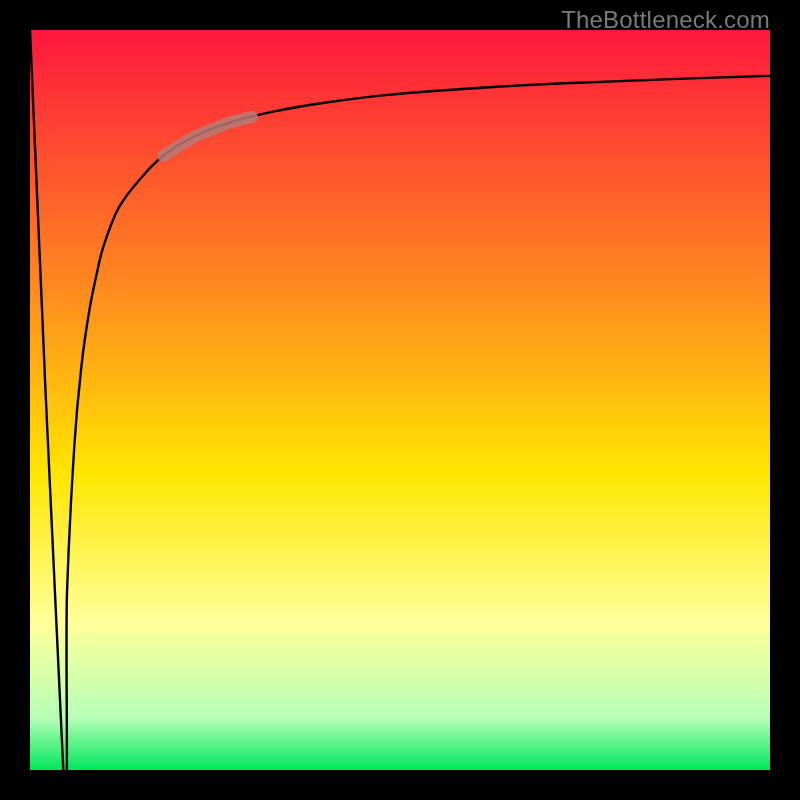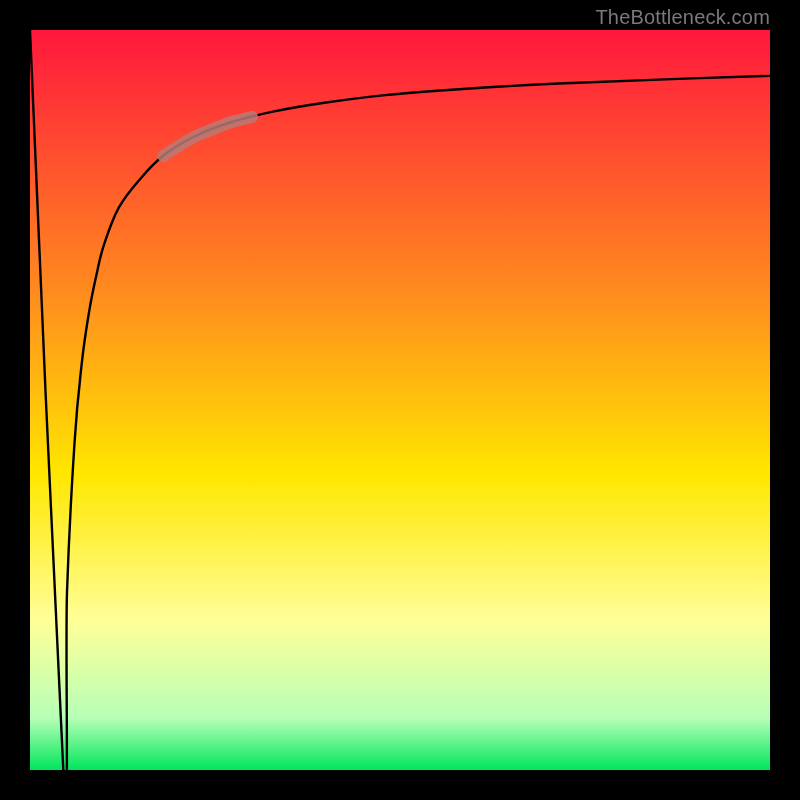--- a/index.html
+++ b/index.html
@@ -20,21 +20,21 @@
     position: absolute;
     left: 30px;
     top: 30px;
     width: 740px;
     height: 740px;
   }
   .attribution {
     position: absolute;
     top: 6px;
     right: 30px;
-    font-size: 20px;
+    font-size: 24px;
     color: #7a7a7a;
     letter-spacing: 0.2px;
     z-index: 4;
   }
   svg {
     display: block;
   }
 </style>
 </head>
 <body>

